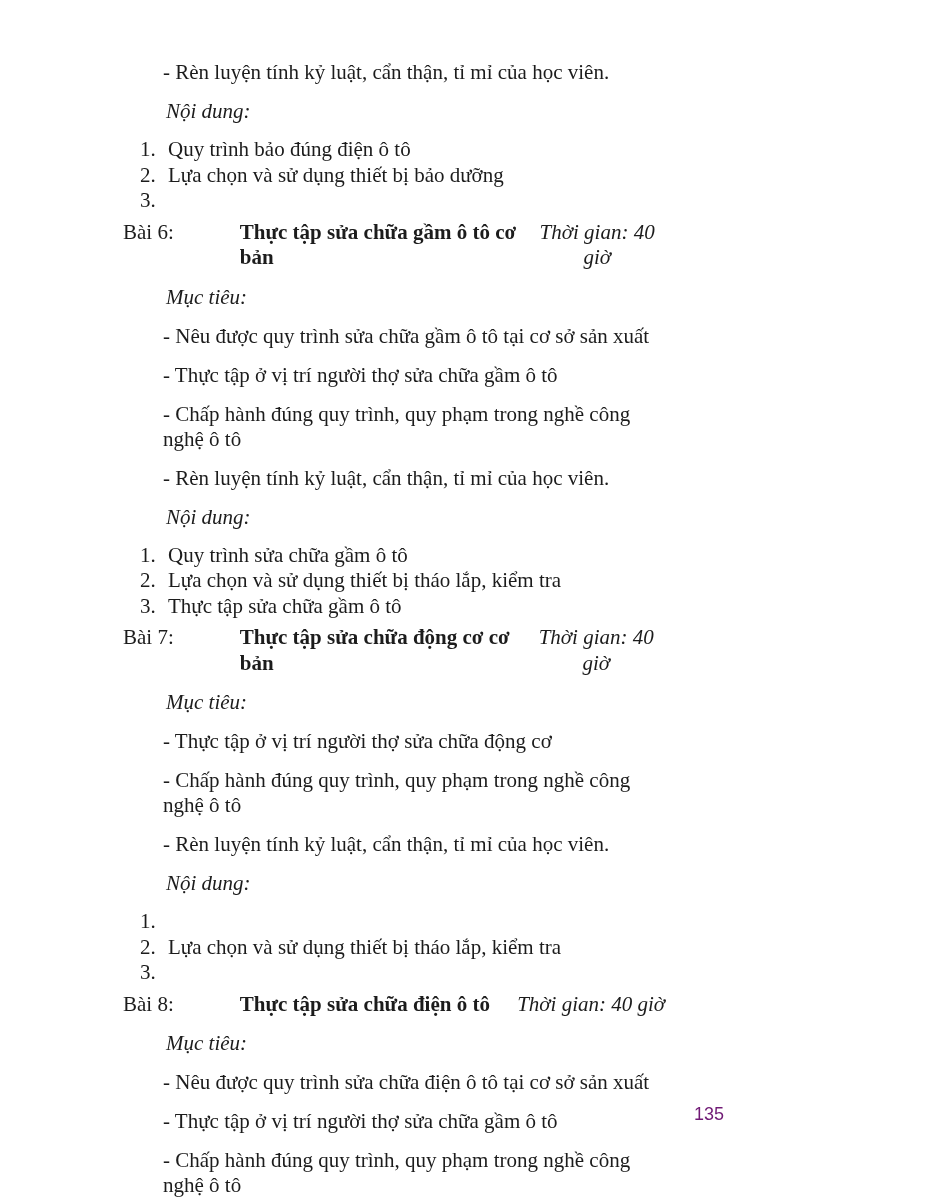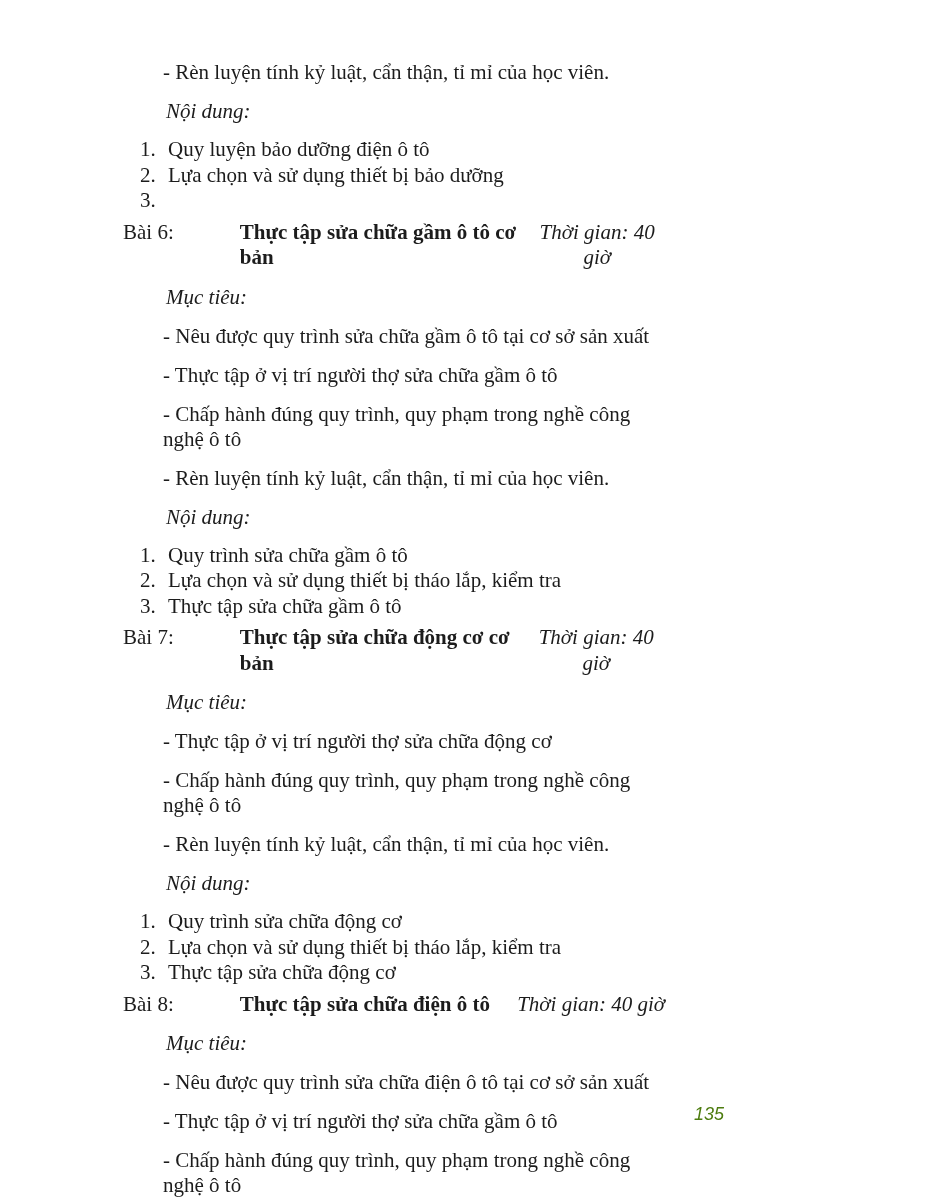--- a/index.html
+++ b/index.html
@@ -59,37 +59,36 @@
     margin-left: auto;
     font-style: italic;
     text-align: center;
   }
   .page-number {
     position: absolute;
     top: 1104px;
     right: 58px;
     font-family: "Liberation Sans", sans-serif;
     font-size: 18px;
-    color: #4d7c0f;
+    color: #701a75;
     line-height: 20px;
-    font-style: italic;
   }
 </style>
 </head>
 <body>
 
 <div class="page">
   <div class="content">
 
     <p class="para">- Rèn luyện tính kỷ luật, cẩn thận, tỉ mỉ của học viên.</p>
     <p class="para label-para">Nội dung:</p>
     <div class="list">
       <div class="list-row">
         <span class="list-num">1.</span>
-        <span class="list-txt">Quy luyện bảo dưỡng điện ô tô</span>
+        <span class="list-txt">Quy trình bảo đúng điện ô tô</span>
       </div>
       <div class="list-row">
         <span class="list-num">2.</span>
         <span class="list-txt">Lựa chọn và sử dụng thiết bị bảo dưỡng</span>
       </div>
       <div class="list-row">
         <span class="list-num">3.</span>
       </div>
     </div>
 
@@ -125,29 +124,27 @@
       <span class="lesson-time">Thời gian: 40 giờ</span>
     </div>
     <p class="para label-para">Mục tiêu:</p>
     <p class="para">- Thực tập ở vị trí người thợ sửa chữa động cơ</p>
     <p class="para">- Chấp hành đúng quy trình, quy phạm trong nghề công nghệ ô tô</p>
     <p class="para">- Rèn luyện tính kỷ luật, cẩn thận, tỉ mỉ của học viên.</p>
     <p class="para label-para">Nội dung:</p>
     <div class="list">
       <div class="list-row">
         <span class="list-num">1.</span>
-        <span class="list-txt">Quy trình sửa chữa động cơ</span>
       </div>
       <div class="list-row">
         <span class="list-num">2.</span>
         <span class="list-txt">Lựa chọn và sử dụng thiết bị tháo lắp, kiểm tra</span>
       </div>
       <div class="list-row">
         <span class="list-num">3.</span>
-        <span class="list-txt">Thực tập sửa chữa động cơ</span>
       </div>
     </div>
 
     <div class="lesson-row">
       <span class="lesson-label">Bài 8:</span>
       <span class="lesson-title">Thực tập sửa chữa điện ô tô</span>
       <span class="lesson-time">Thời gian: 40 giờ</span>
     </div>
     <p class="para label-para">Mục tiêu:</p>
     <p class="para">- Nêu được quy trình sửa chữa điện ô tô tại cơ sở sản xuất</p>

